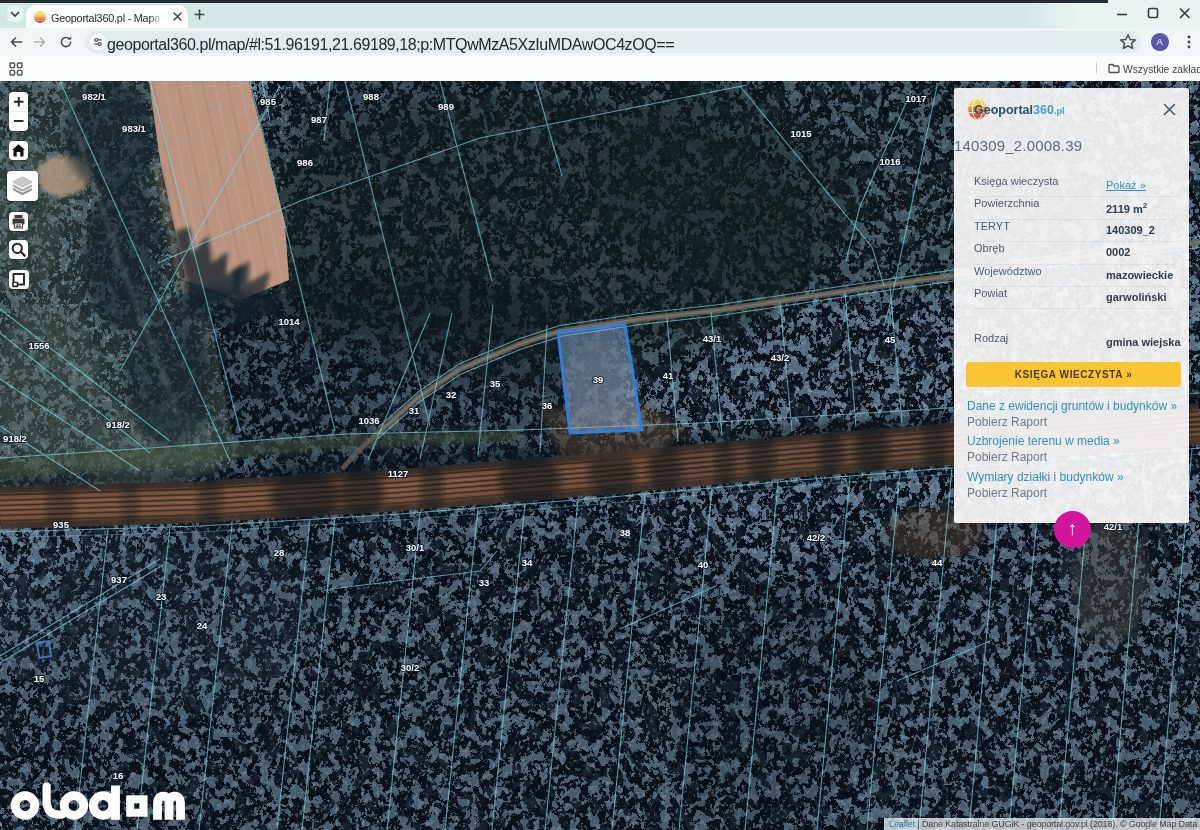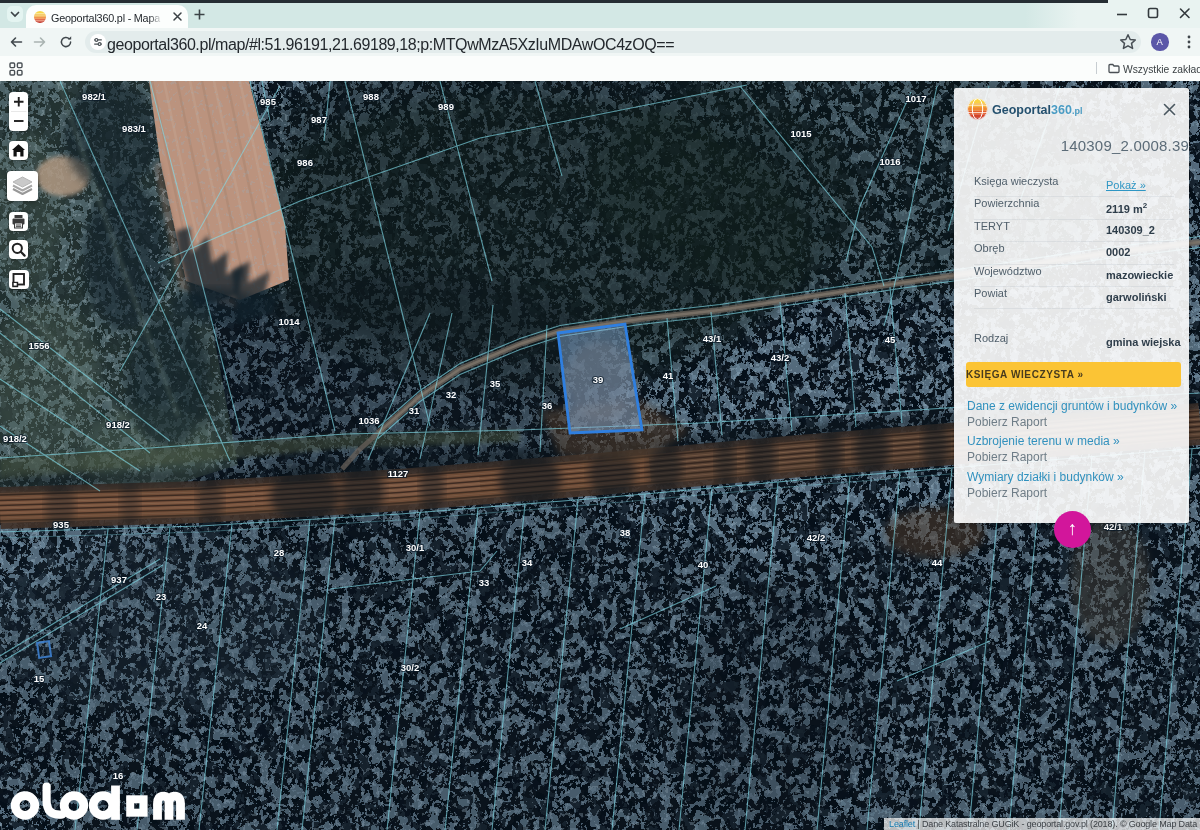--- a/index.html
+++ b/index.html
@@ -14,25 +14,25 @@
 #toolbar{position:absolute;left:0;top:28px;width:1200px;height:28px;background:#f0f6f5;z-index:20}
 #urlpill{position:absolute;left:85px;top:2.5px;width:1056px;height:22.5px;background:#e3ecec;border-radius:12px}
 #urltext{position:absolute;left:22px;top:5px;font-size:16px;color:#23282d;letter-spacing:-.42px;white-space:nowrap}
 #bookbar{position:absolute;left:0;top:56px;width:1200px;height:25px;background:#fbfdfc;z-index:20}
 
 #map{position:absolute;left:0;top:81px;width:1200px;height:749px;z-index:1}
 
 .lbtn{position:absolute;background:#fff;border-radius:4px;box-shadow:0 1px 4px rgba(0,0,0,.35);z-index:10}
 
 #panel{position:absolute;left:954px;top:88px;width:235px;height:435px;background:rgba(255,255,255,.9);border-radius:2px;z-index:12;box-shadow:0 1px 6px rgba(0,0,0,.25)}
-#ptitle{position:absolute;left:0;top:49px;width:235px;text-align:right;font-size:15px;color:#5c6c78;letter-spacing:.2px}
+#ptitle{position:absolute;left:0;top:49px;width:235px;text-align:left;font-size:15px;color:#5c6c78;letter-spacing:.2px}
 .prow{position:absolute;left:20px;width:200px;height:22.4px;font-size:11px;color:#4f5e6a;border-bottom:1px solid rgba(100,120,135,.1);padding-top:4px}
 .prow b{position:absolute;left:132px;color:#2e3d4a;font-weight:bold;white-space:nowrap}
 .prow span{position:absolute;left:0;top:0}
-#ywbtn{position:absolute;left:12px;top:274px;width:215px;height:25px;background:#fbc435;border-radius:3px;text-align:left;font-size:10px;font-weight:bold;color:#473b1e;letter-spacing:.6px;line-height:25px}
+#ywbtn{position:absolute;left:12px;top:274px;width:215px;height:25px;background:#fbc435;border-radius:3px;text-align:center;font-size:10px;font-weight:bold;color:#473b1e;letter-spacing:.6px;line-height:25px}
 .plink{position:absolute;left:13px;font-size:12px;color:#3191be}
 .psub{position:absolute;left:13px;font-size:12px;color:#6f7d87}
 #pinkbtn{position:absolute;left:1054px;top:511px;width:37px;height:37px;border-radius:50%;background:#d2169b;z-index:13;color:#fff;text-align:center;font-size:19px;line-height:36px}
 #attrib{position:absolute;right:0;top:817.5px;height:12.5px;background:rgba(255,255,255,.72);z-index:11;font-size:9px;letter-spacing:-.15px;color:#3a3f44;padding:0 3px 0 5px;line-height:12.5px;white-space:nowrap}
 #attrib a{color:#137bb0;text-decoration:none}
 #otodom{position:absolute;left:0px;top:782px;z-index:11}
 </style></head>
 <body>
 <div id="page">
 
@@ -413,21 +413,21 @@
           <rect y="12.7" width="21" height="3.6" fill="#e55e2a"></rect>
           <rect y="16.3" width="21" height="3" fill="#d54328"></rect>
           <rect y="19.3" width="21" height="2.7" fill="#c23526"></rect>
           <g fill="none" stroke="#fff" stroke-width="1">
             <ellipse cx="10.5" cy="11" rx="10" ry="10.6"></ellipse>
             <ellipse cx="10.5" cy="11" rx="5.2" ry="10.4"></ellipse>
             <path d="M0.5 7.2 H20.5 M0.2 14.6 H20.8" stroke-width="0.8"></path>
           </g>
         </g>
       </svg>
- <div style="position:absolute;left:38px;top:15px;font-size:12.5px;font-weight:bold;color:#24506e">Geoportal<span style="color:#4a9cc4">360</span><span style="font-size:9px;color:#4a9cc4">.pl</span></div>
+ <div style="position:absolute;left:20px;top:15px;font-size:12.5px;font-weight:bold;color:#24506e">Geoportal<span style="color:#4a9cc4">360</span><span style="font-size:9px;color:#4a9cc4">.pl</span></div>
  <svg style="position:absolute;right:13px;top:15px" width="13" height="13" viewBox="0 0 13 13">
         <path d="M1.5 1.5 L11.5 11.5 M11.5 1.5 L1.5 11.5" stroke="#49565f" stroke-width="1.6" stroke-linecap="round"></path>
       </svg>
  <div id="ptitle">140309_2.0008.39</div>
  <div class="prow" style="top:87px">
         <span>Księga wieczysta</span>
         <b style="color:#2e96c4;text-decoration:underline;font-weight:normal">Pokaż »</b>
       </div>
  <div class="prow" style="top:109.4px">
         <span>Powierzchnia</span>

